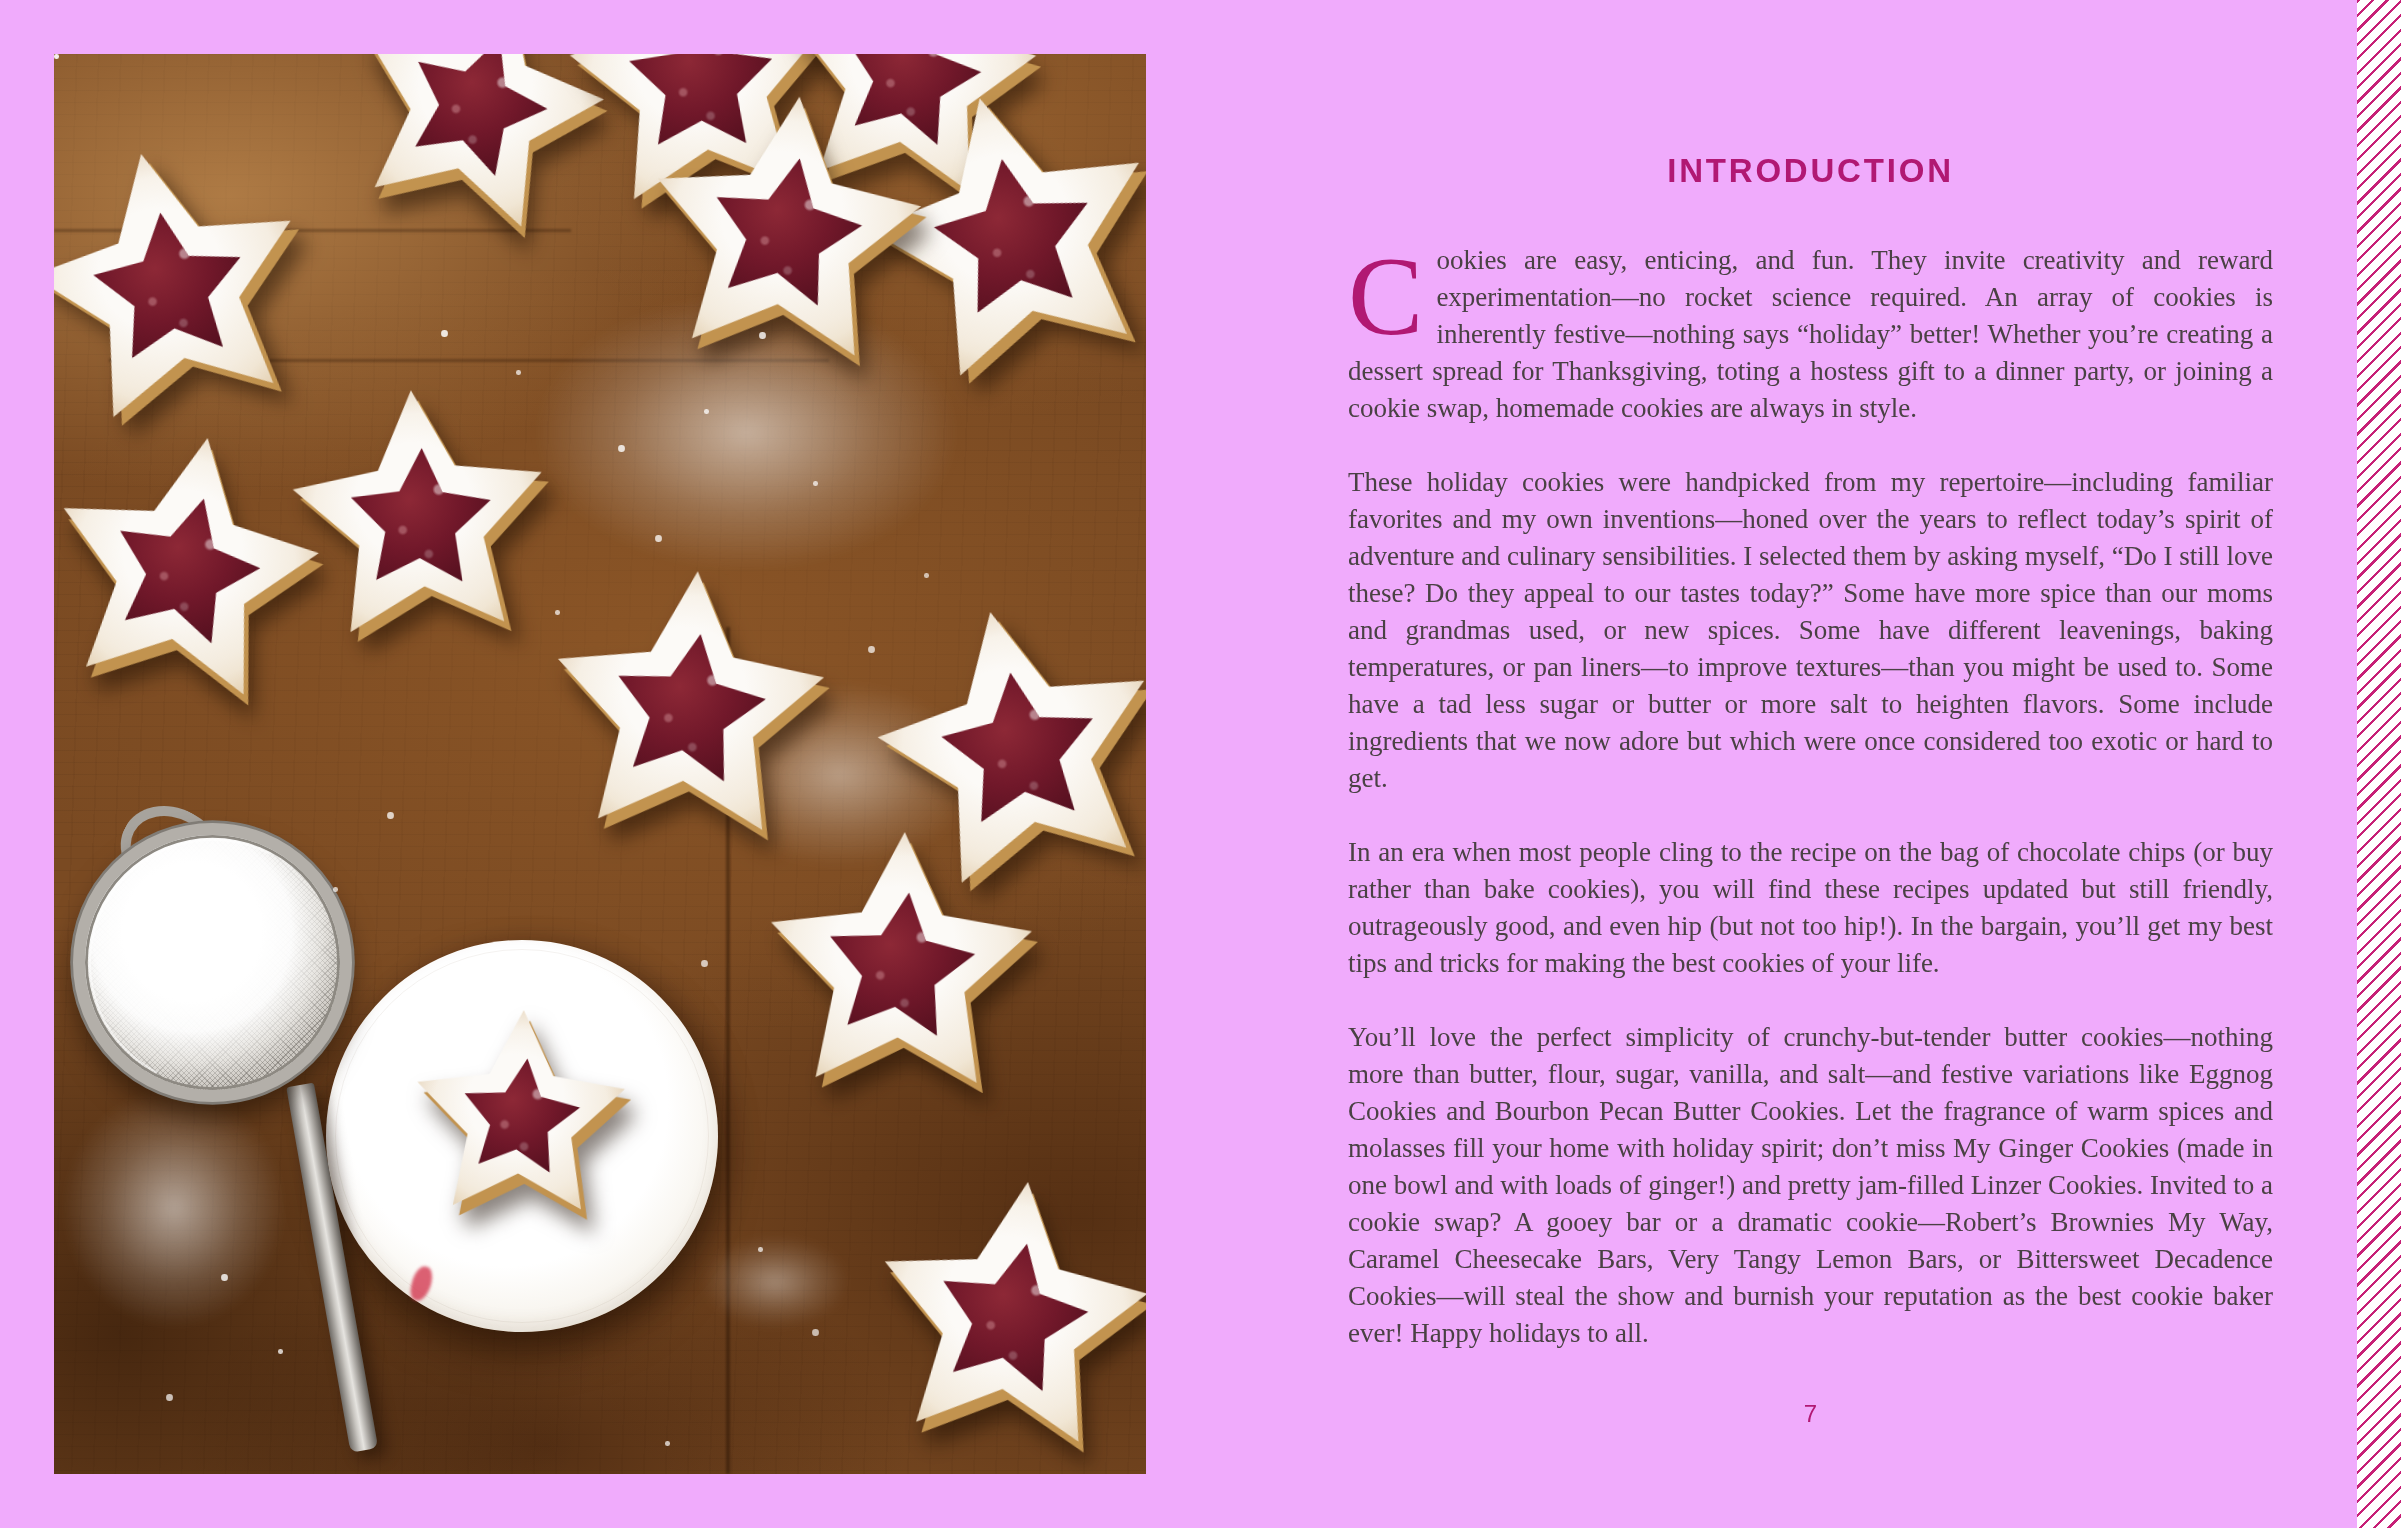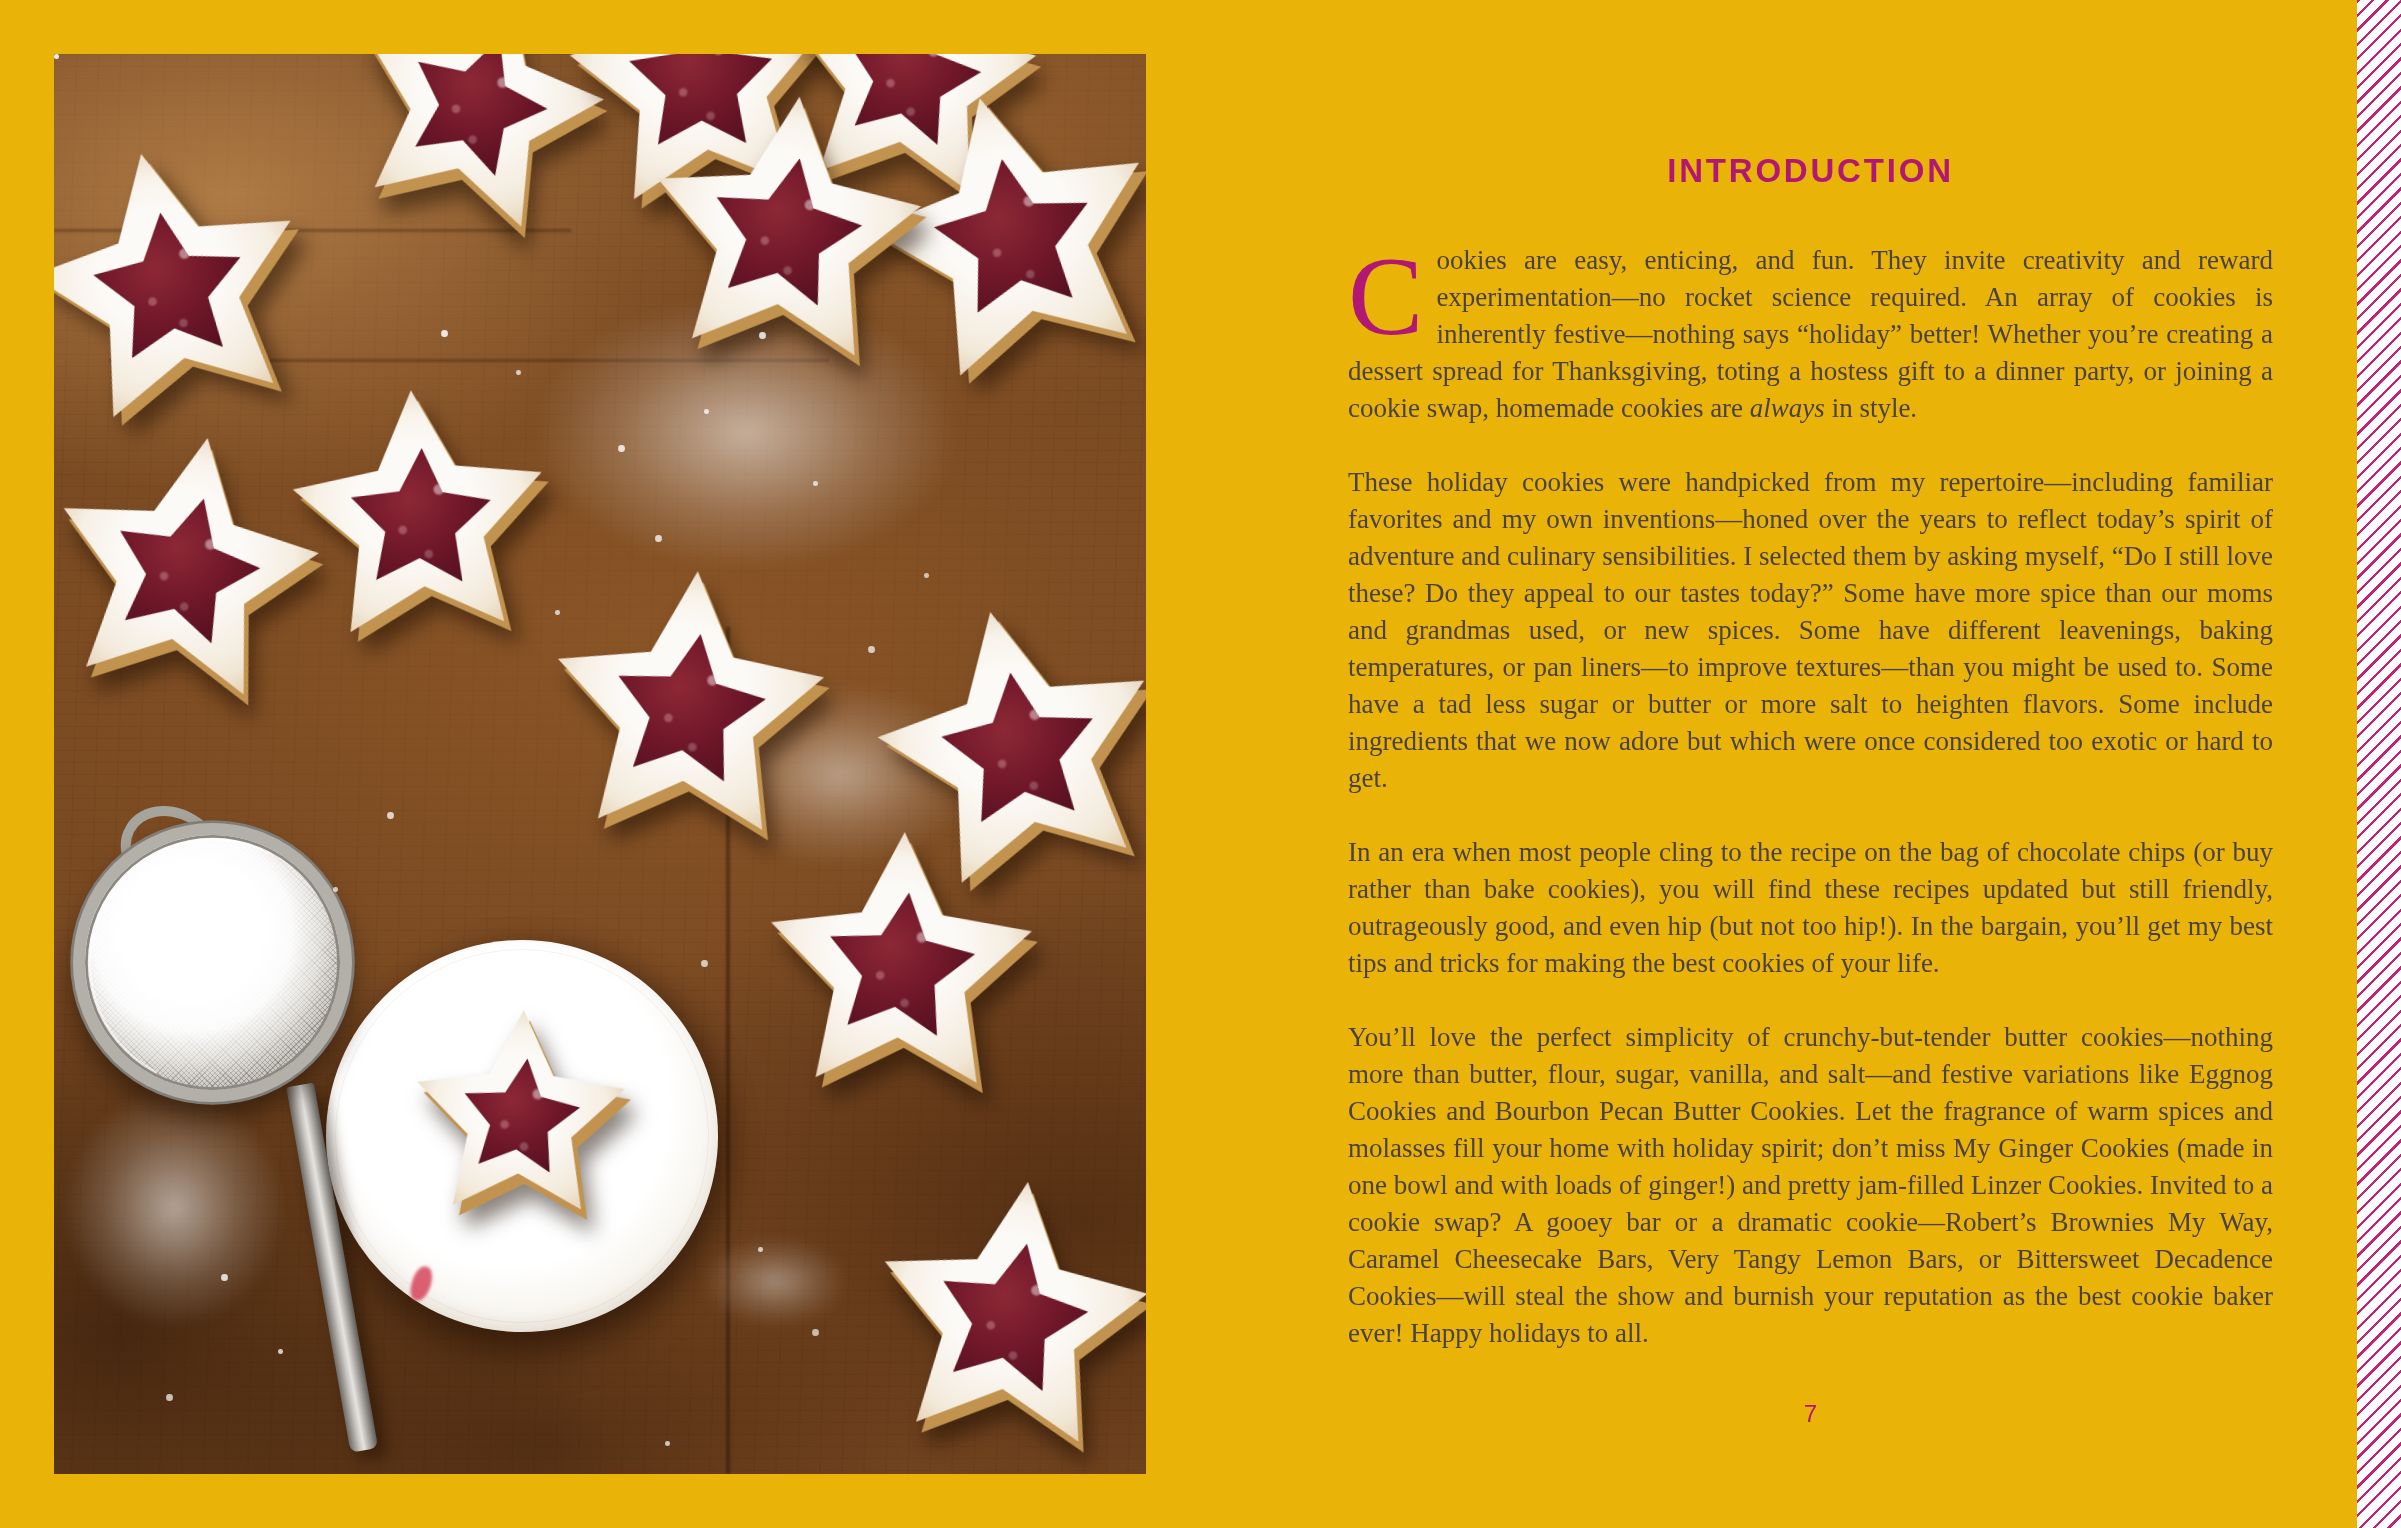--- a/index.html
+++ b/index.html
@@ -1,17 +1,17 @@
 <!DOCTYPE html>
 <html style="font-size:14.8px"><head>
 <meta charset="utf-8">
 <style>
   html,body{margin:0;padding:0;}
   body{width:2401px;height:1529px;background:#ffffff;font-family:"Liberation Serif","DejaVu Serif",serif;}
-  .page{position:relative;width:2401px;height:1529px;background:#eab308;overflow:hidden;}
+  .page{position:relative;width:2401px;height:1529px;background:#f0abfc;overflow:hidden;}
 
   
   .photo{
     position:absolute;left:54px;top:54px;width:1092px;height:1420px;overflow:hidden;
     --star:polygon(50% 0%,64.7% 29.8%,97.6% 34.6%,73.8% 57.7%,79.4% 90.5%,50% 75%,20.6% 90.5%,26.2% 57.7%,2.4% 34.6%,35.3% 29.8%);
     background-color:#7a4a22;
     background-image:
       radial-gradient(ellipse 702px 425px at 16% 10%, rgba(209,155,92,.60), transparent 70%),
       radial-gradient(ellipse 591px 388px at 84% 6%, rgba(176,117,58,.45), transparent 72%),
       radial-gradient(ellipse 887px 517px at 55% 42%, rgba(152,94,42,.55), transparent 75%),
@@ -77,21 +77,21 @@
     transform:rotate(28deg);box-shadow:-2.8px -2.8px 4.6px rgba(255,255,255,.25) inset;}
 
   
   .intro-title{position:absolute;left:1348px;top:132px;width:925px;text-align:center;
     font-family:"Liberation Sans","DejaVu Sans",sans-serif;font-weight:700;font-size:33px;line-height:1;
     letter-spacing:2.8px;}
   .body-copy{position:absolute;left:1348px;top:242px;width:925px;
     font-size:27px;line-height:37px;text-align:justify;color:#4a4144;}
   .body-copy p{margin:0 0 37px 0;}
   .dropcap{float:left;font-size:113px;line-height:.92;padding:1.8px 13px 0 0;font-weight:400;}
-  .ital{font-style:italic;}
+  .ital{}
   .page-number{position:absolute;left:1348px;top:1402px;width:925px;text-align:center;
     font-family:"Liberation Sans","DejaVu Sans",sans-serif;font-size:24px;line-height:1;}
 
   
   .stripe-band{position:absolute;right:0;top:0;width:44px;height:1529px;
     background:repeating-linear-gradient(135deg,#c72077 0 2.3px,#ffffff 2.3px 10.2px);}
 </style>
 </head>
 <body>
 

